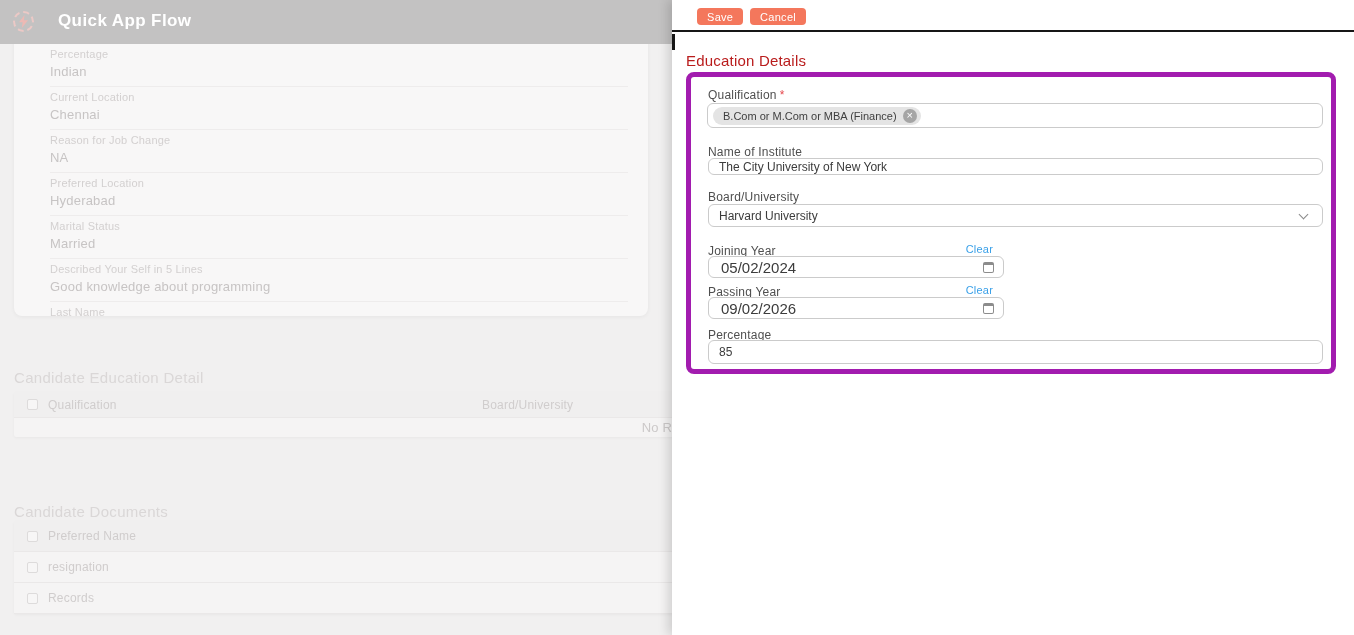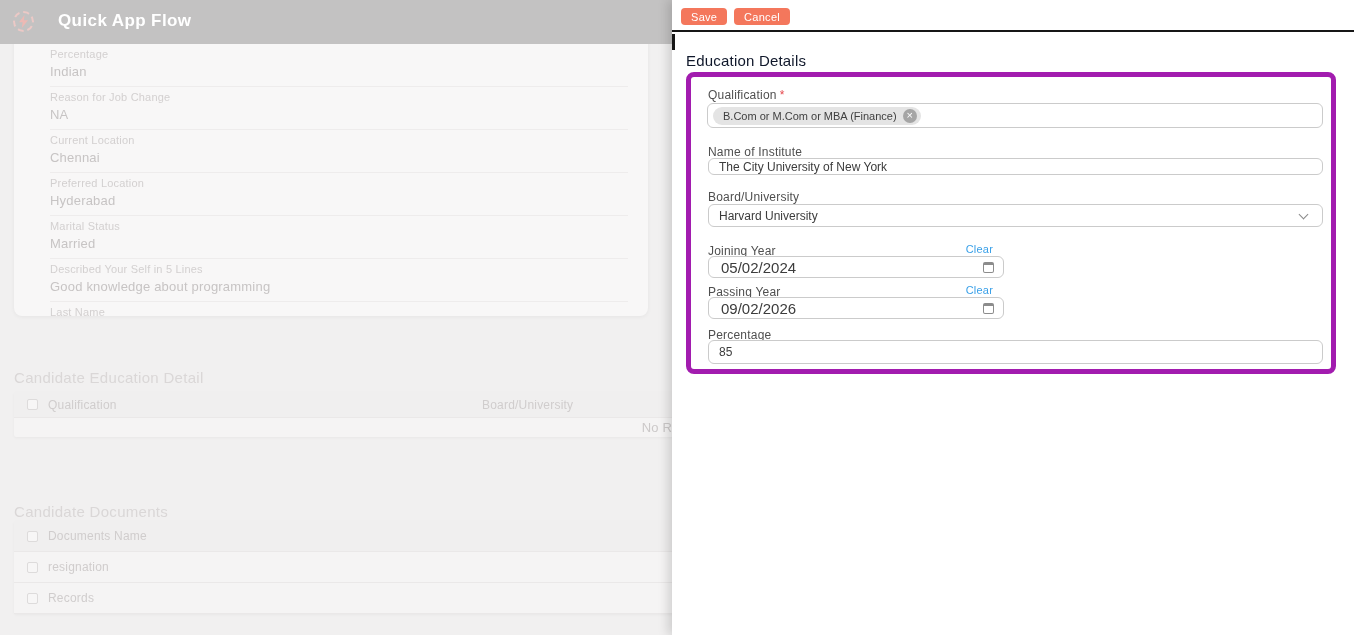--- a/index.html
+++ b/index.html
@@ -79,28 +79,29 @@
   .panel-toolbar {
     position: absolute; top: 0; left: 0; right: 0; height: 32px;
     background: #fff; border-bottom: 2px solid #161616;
   }
   .btn {
     position: absolute; top: 8px; height: 17px;
     background: #f4775c; color: #fff; border: none; border-radius: 4px;
     font-family: "Liberation Sans", sans-serif;
     font-size: 11px; letter-spacing: .3px; padding: 0 10px; cursor: pointer;
     line-height: 16px;
+    margin-left: 16px;
   }
   #save-btn { left: 9px; }
   #cancel-btn { left: 62px; }
   .panel-nub { position: absolute; left: 0; top: 34px; width: 3px; height: 16px; background: #161616; }
 
   .panel-title {
     position: absolute; left: 14px; top: 52px;
-    font-size: 15px; font-weight: 500; color: #0f172a; letter-spacing: .2px;
+    font-size: 15px; font-weight: 500; color: #b91c1c; letter-spacing: .2px;
   }
 
   .form-card {
     position: absolute; left: 14px; top: 72px; width: 650px; height: 302px;
     border: 5px solid #a21caf; border-radius: 8px; background: #fff;
   }
   .f-label { position: absolute; left: 17px; font-size: 12px; color: #4f4f4f; letter-spacing: .2px; }
   .req { color: #e5484d; margin-left: 3px; }
 
   .f-input {
@@ -159,26 +160,26 @@
 <body>
 
 <div class="base">
 
   <div class="profile-card">
     <div class="profile-row">
       <div class="profile-label">Percentage</div>
       <div class="profile-value">Indian</div>
     </div>
     <div class="profile-row">
+      <div class="profile-label">Current Location</div>
+      <div class="profile-value">Chennai</div>
+    </div>
+    <div class="profile-row">
       <div class="profile-label">Reason for Job Change</div>
       <div class="profile-value">NA</div>
-    </div>
-    <div class="profile-row">
-      <div class="profile-label">Current Location</div>
-      <div class="profile-value">Chennai</div>
     </div>
     <div class="profile-row">
       <div class="profile-label">Preferred Location</div>
       <div class="profile-value">Hyderabad</div>
     </div>
     <div class="profile-row">
       <div class="profile-label">Marital Status</div>
       <div class="profile-value">Married</div>
     </div>
     <div class="profile-row">
@@ -208,21 +209,21 @@
       <span class="t-cell t-cell-col2">Board/University</span>
     </div>
     <div class="t-empty">No Records</div>
   </div>
 
   <div class="section-title" id="doc-section-title">Candidate Documents</div>
 
   <div class="grid-table" id="doc-table">
     <div class="t-row t-head">
       <span class="checkbox"></span>
-      <span class="t-cell">Documents Name</span>
+      <span class="t-cell">Preferred Name</span>
     </div>
     <div class="t-row">
       <span class="checkbox"></span>
       <span class="t-cell">resignation</span>
     </div>
     <div class="t-row">
       <span class="checkbox"></span>
       <span class="t-cell">Records</span>
     </div>
   </div>

